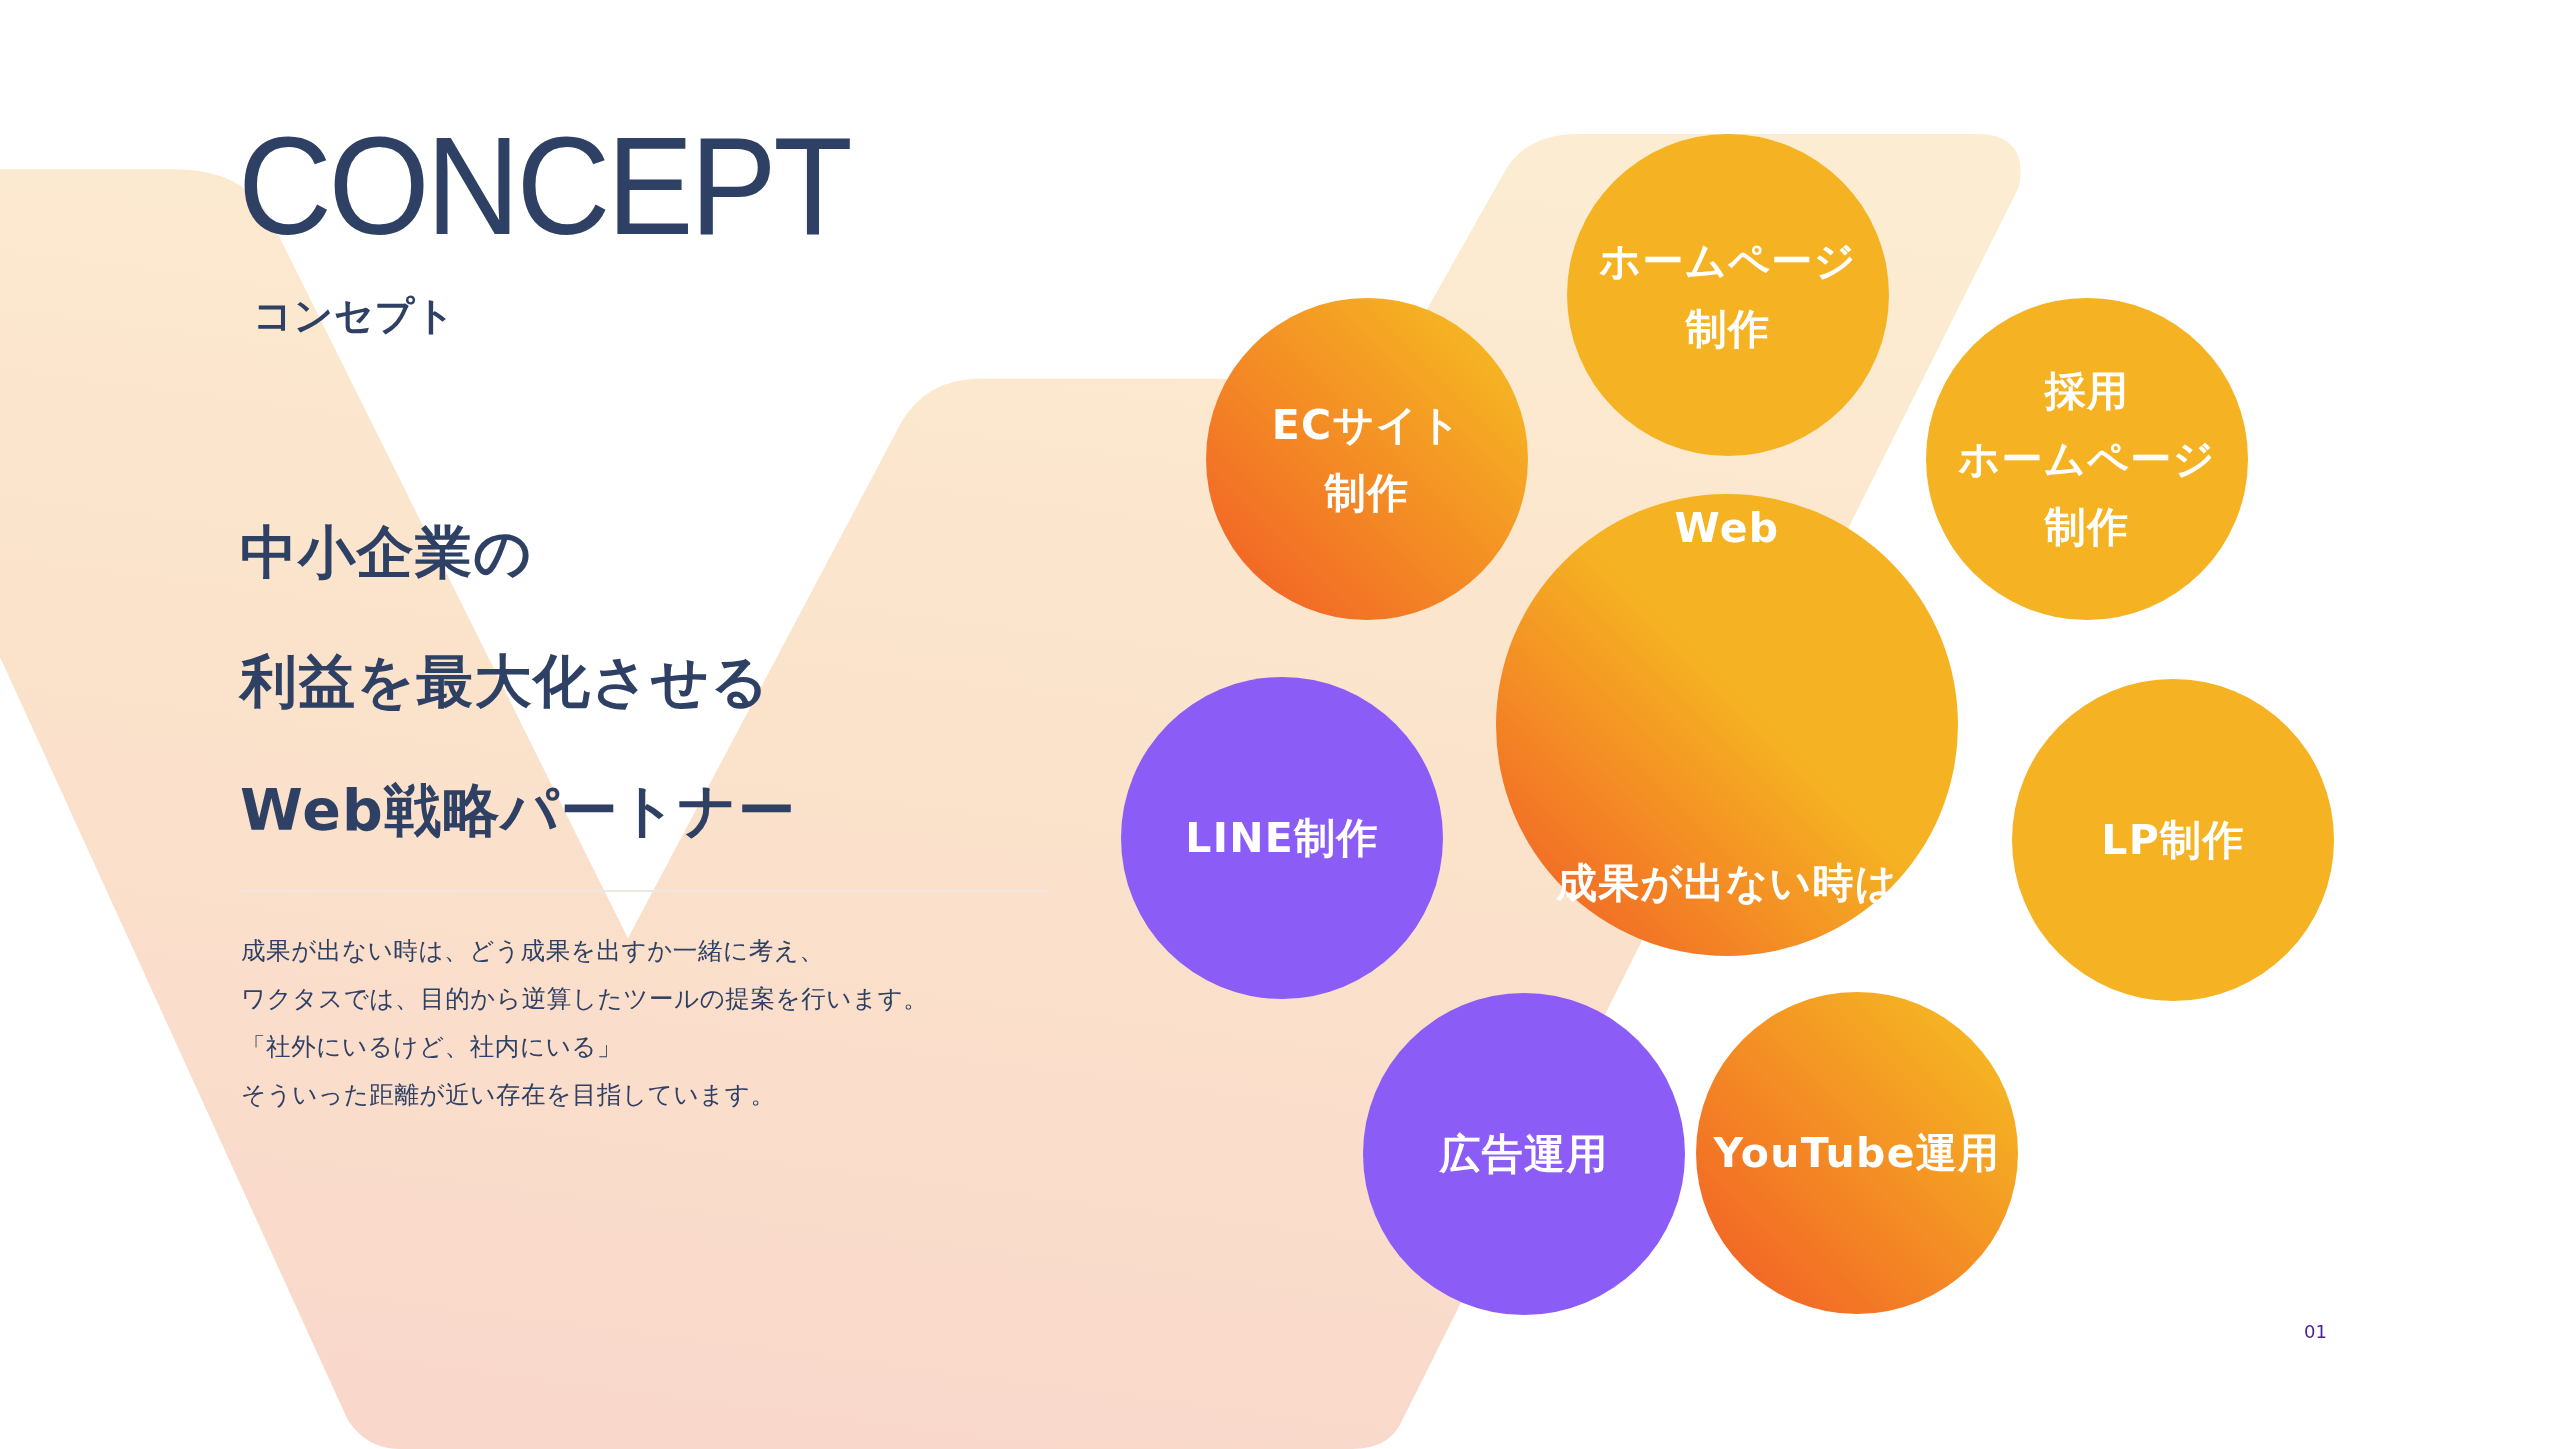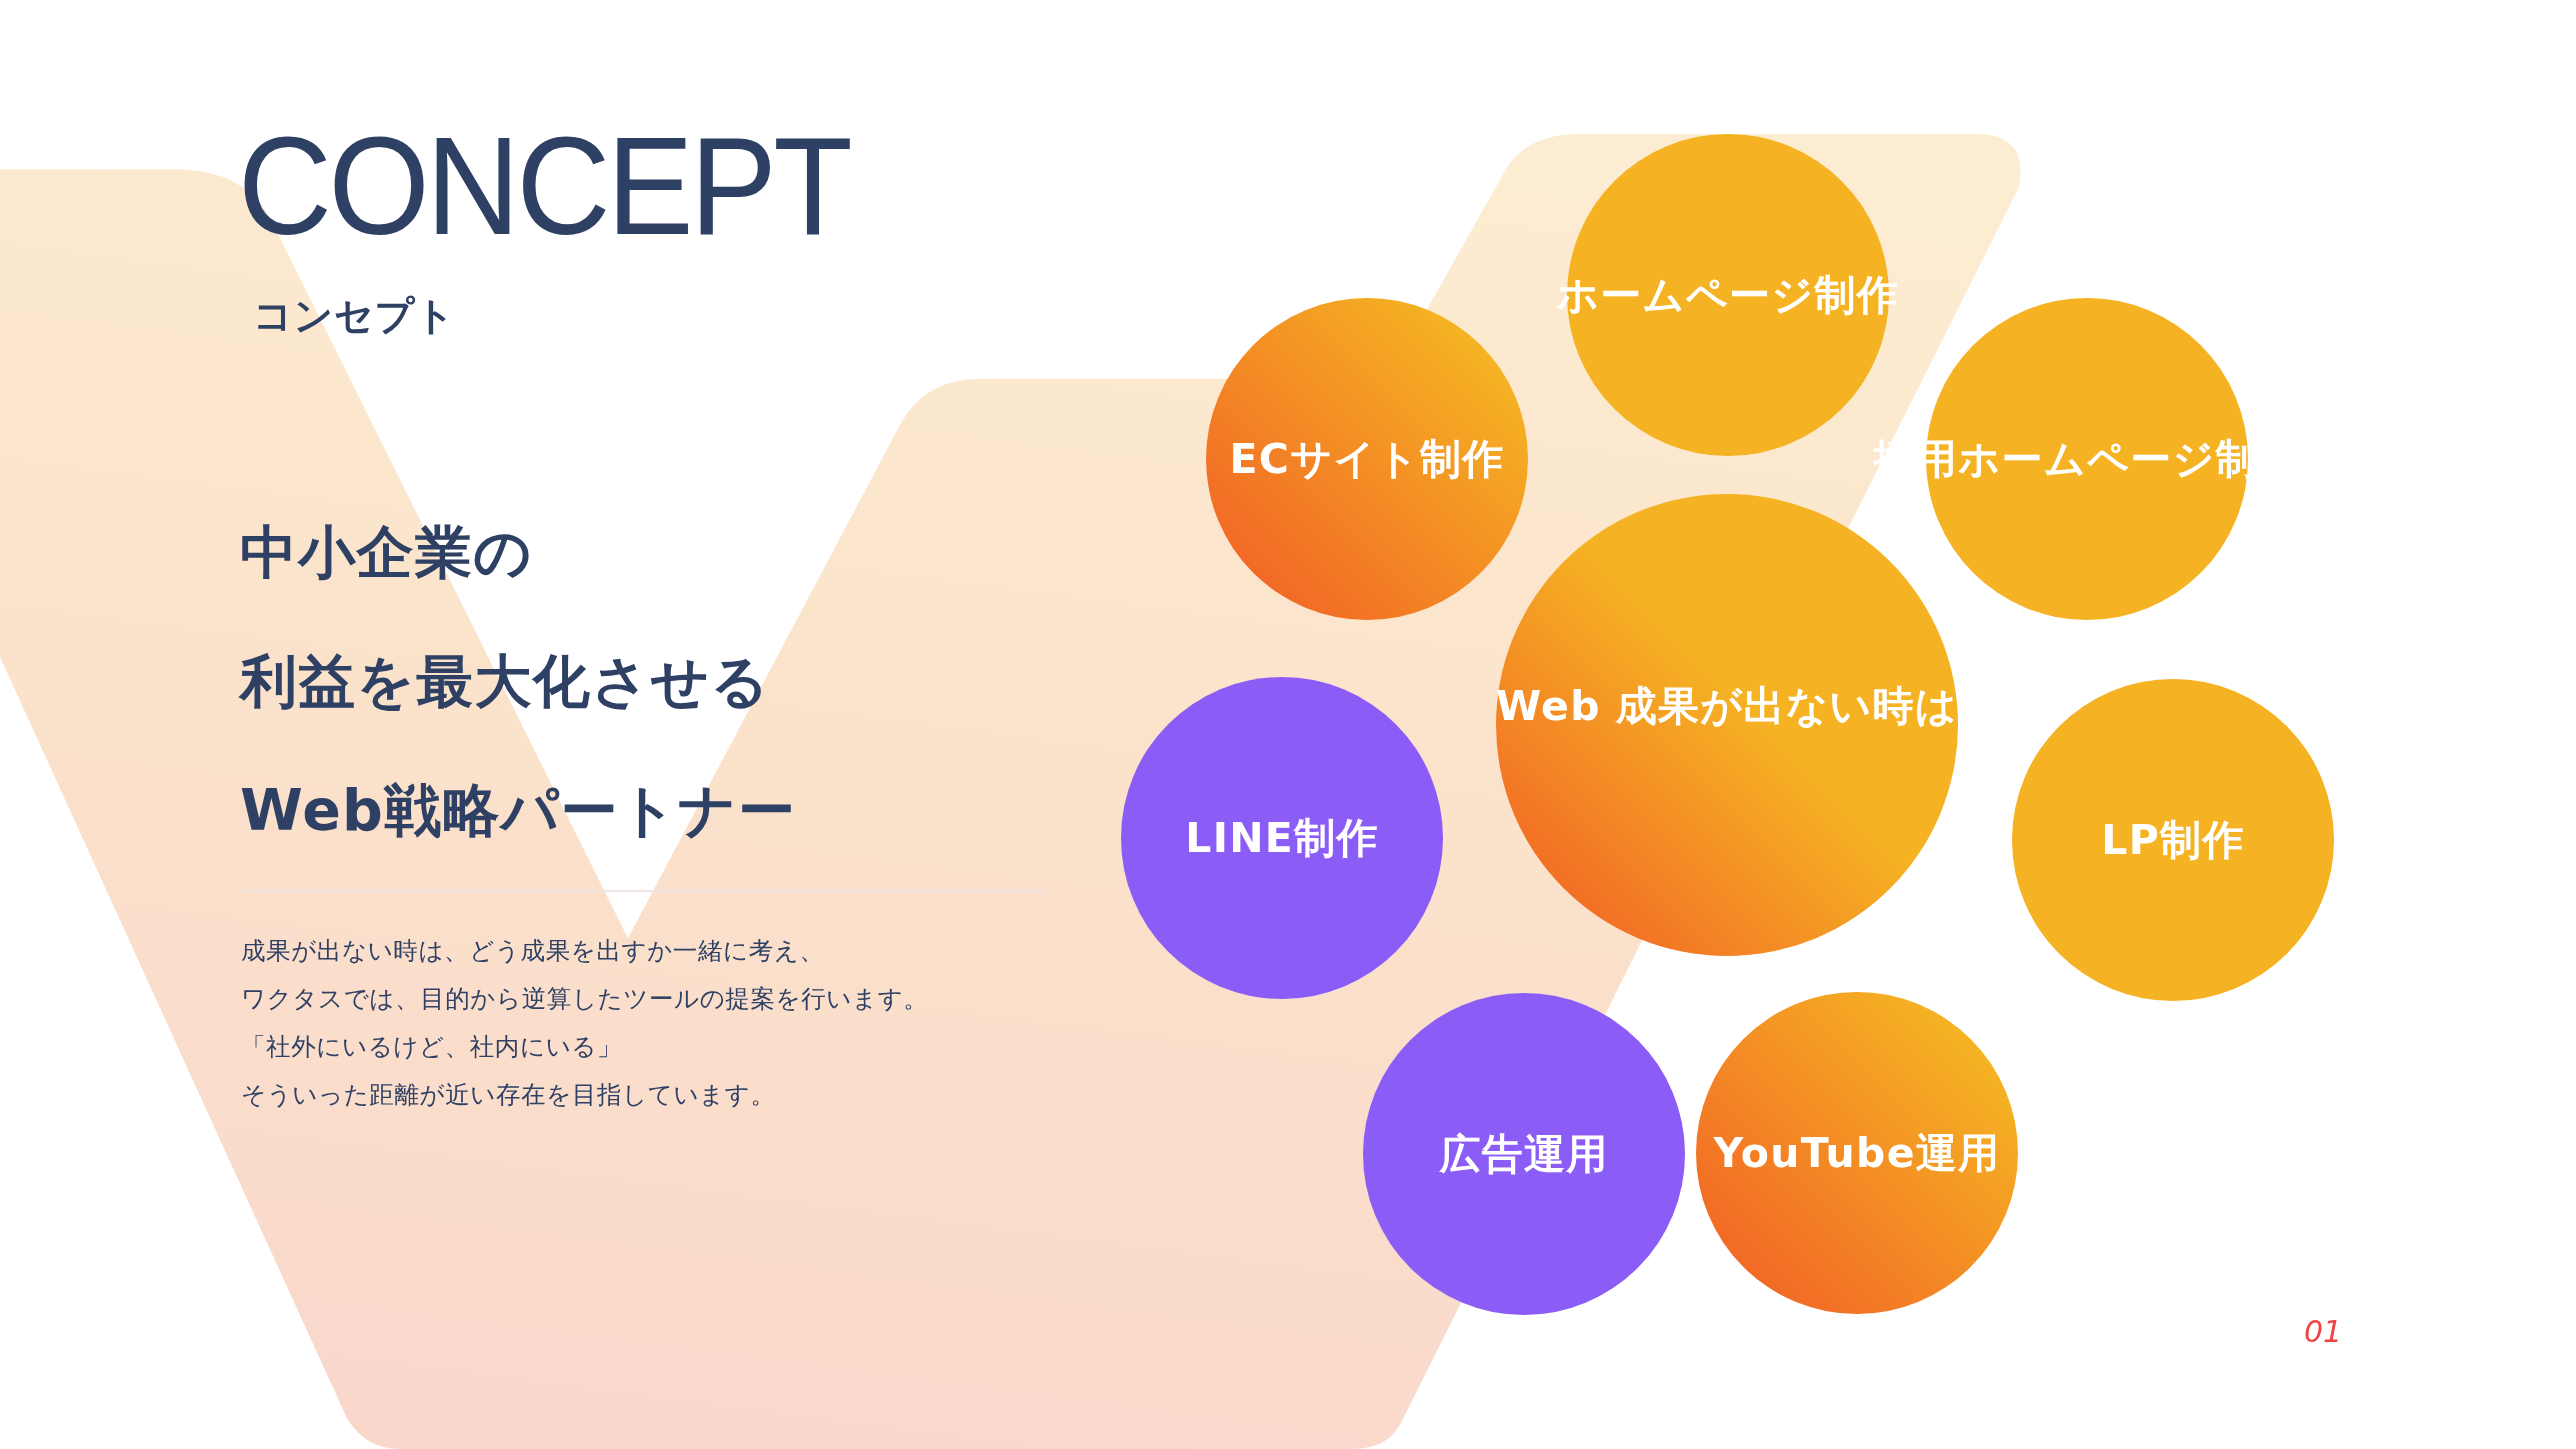--- a/index.html
+++ b/index.html
@@ -77,46 +77,45 @@
       line-height: 48px;
       color: #2e4063;
       letter-spacing: 0.6px;
     }
     .body-text span { display: block; white-space: nowrap; }
 
     .bubble {
       position: absolute;
       border-radius: 50%;
       display: flex;
-      flex-direction: row;
+      flex-direction: column;
       align-items: center;
       justify-content: center;
       color: #ffffff;
       font-weight: 700;
       font-size: 41px;
       line-height: 68px;
       text-align: center;
       letter-spacing: 1.3px;
       cursor: pointer;
     }
     .bubble span { display: block; white-space: nowrap; }
     .b-yellow { background: #f5b323; }
     .b-orange { background: #8b5cf6; }
     .b-grad { background: linear-gradient(45deg, #f26526 10%, #f5b323 85%); }
     .b-grad-center { background: linear-gradient(45deg, #f26526 8%, #f5b323 55%); justify-content: space-between; }
 
     .page-number {
       position: absolute;
       left: 2304px;
       top: 1318px;
-      font-size: 30px;
+      font-size: 18px;
       line-height: 28px;
-      color: #ef4444;
+      color: #4c1d95;
       font-weight: 400;
-      font-style: italic;
     }
   </style>
 </head>
 <body>
 
 <svg class="bg-shape" viewBox="0 0 4000 2250" xmlns="http://www.w3.org/2000/svg">
   <defs>
     <linearGradient id="peachGrad" x1="0.55" y1="0" x2="0.35" y2="1">
       <stop offset="0" stop-color="#fcecd1"></stop>
       <stop offset="0.45" stop-color="#fbe3cb"></stop>

